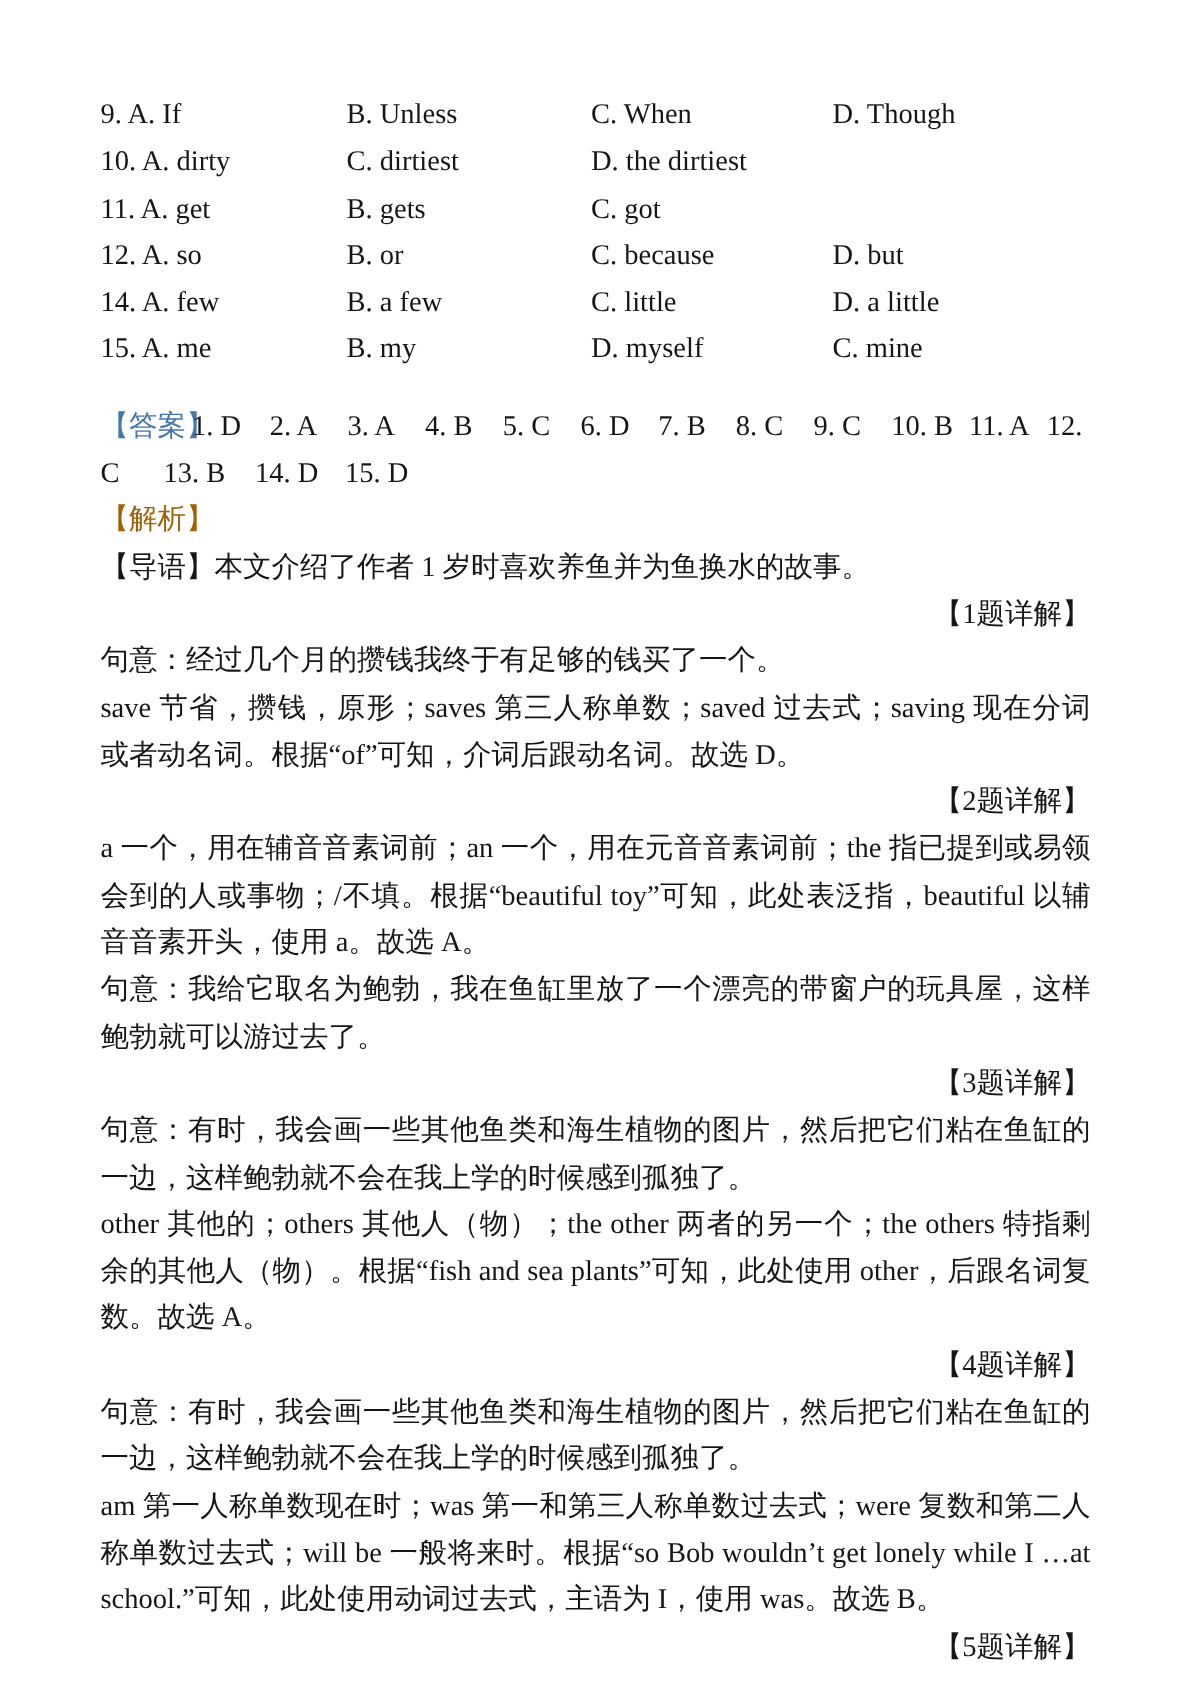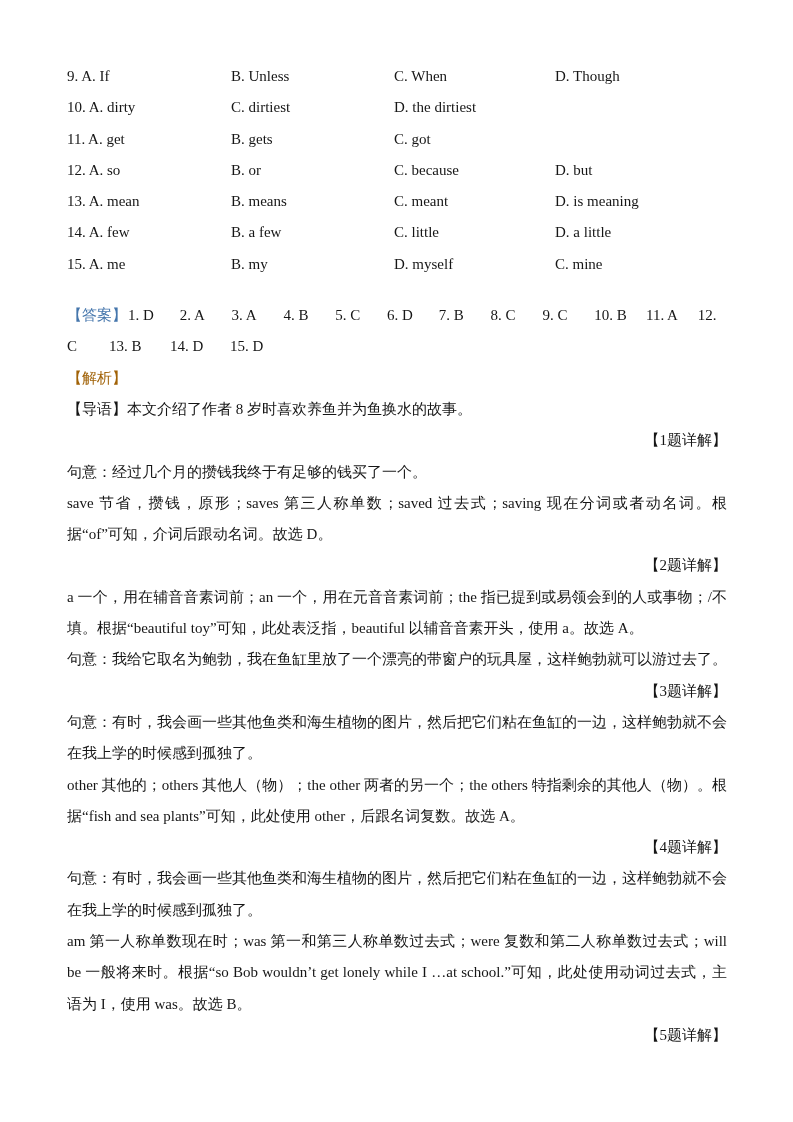--- a/index.html
+++ b/index.html
@@ -11,21 +11,21 @@
     width: 793px;
     height: 1122px;
     overflow: hidden;
   }
   .page {
     box-sizing: border-box;
     width: 793px;
     height: 1122px;
     padding: 61px 66px 0 67px;
     font-family: "Liberation Serif", "DejaVu Serif", serif;
-    font-size: 15px;
+    font-size: 19px;
     line-height: 31.3px;
     color: #161616;
   }
   .opt-row {
     display: grid;
     grid-template-columns: 164px 163px 161px auto;
   }
   .opt-cell { white-space: nowrap; }
   .ans-line { white-space: nowrap; }
   .ans-label {
@@ -69,26 +69,20 @@
       <span class="opt-cell">B. gets</span>
       <span class="opt-cell">C. got</span>
     </div>
     <div class="opt-row">
       <span class="opt-cell">12. A. so</span>
       <span class="opt-cell">B. or</span>
       <span class="opt-cell">C. because</span>
       <span class="opt-cell">D. but</span>
     </div>
     <div class="opt-row">
-      <span class="opt-cell">13. A. mean</span>
-      <span class="opt-cell">B. means</span>
-      <span class="opt-cell">C. meant</span>
-      <span class="opt-cell">D. is meaning</span>
-    </div>
-    <div class="opt-row">
       <span class="opt-cell">14. A. few</span>
       <span class="opt-cell">B. a few</span>
       <span class="opt-cell">C. little</span>
       <span class="opt-cell">D. a little</span>
     </div>
     <div class="opt-row">
       <span class="opt-cell">15. A. me</span>
       <span class="opt-cell">B. my</span>
       <span class="opt-cell">D. myself</span>
       <span class="opt-cell">C. mine</span>
@@ -102,21 +96,21 @@
     <div class="ans-line">
       <span class="ans2-c">C</span><span class="ans2-13">13. B</span><span class="ans2-14">14. D</span><span>15. D</span>
     </div>
   </div>
 
   <div>
     <span class="blue">【解析】</span>
   </div>
 
   <div class="para">
-    <span>【导语】</span><span>本文介绍了作者 8 岁时喜欢养鱼并为鱼换水的故事。</span>
+    <span>【导语】</span><span>本文介绍了作者 1 岁时喜欢养鱼并为鱼换水的故事。</span>
   </div>
 
   <div class="explanation">
     <div class="expl-title">【1题详解】</div>
     <div class="para">句意：经过几个月的攒钱我终于有足够的钱买了一个。</div>
     <div class="para">save 节省，攒钱，原形；saves 第三人称单数；saved 过去式；saving 现在分词或者动名词。根据“of”可知，介词后跟动名词。故选 D。</div>
   </div>
 
   <div class="explanation">
     <div class="expl-title">【2题详解】</div>

